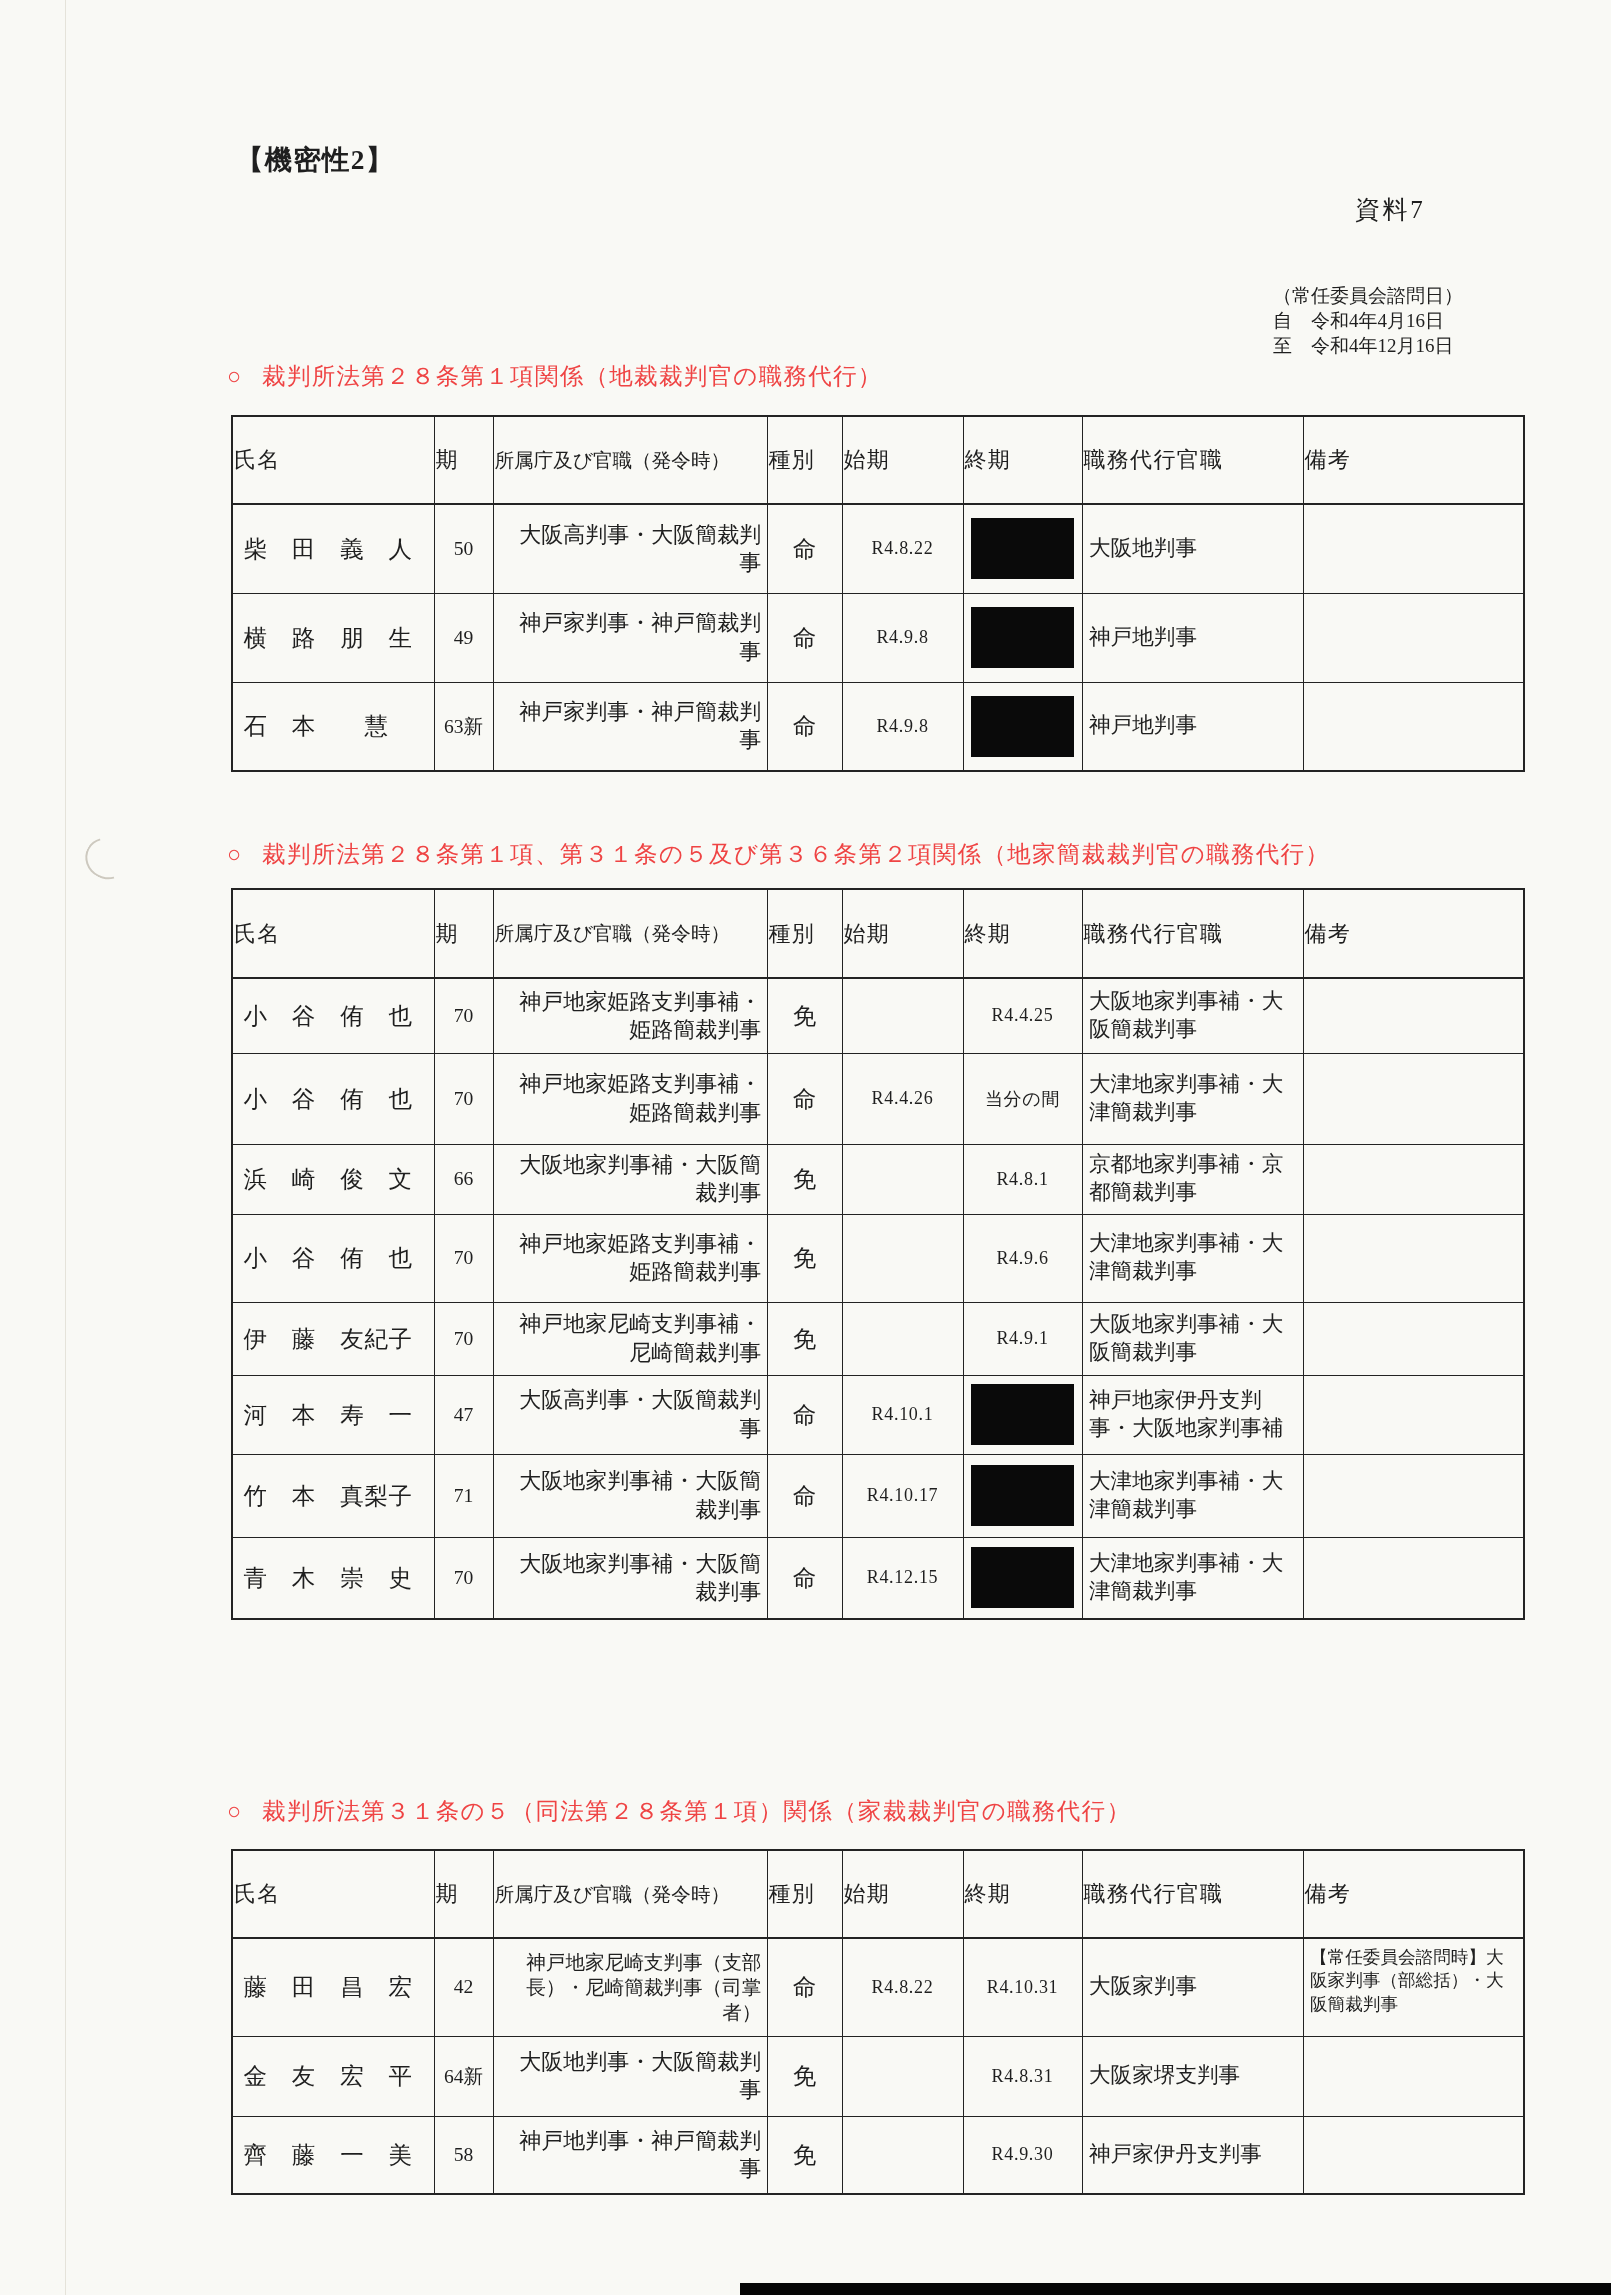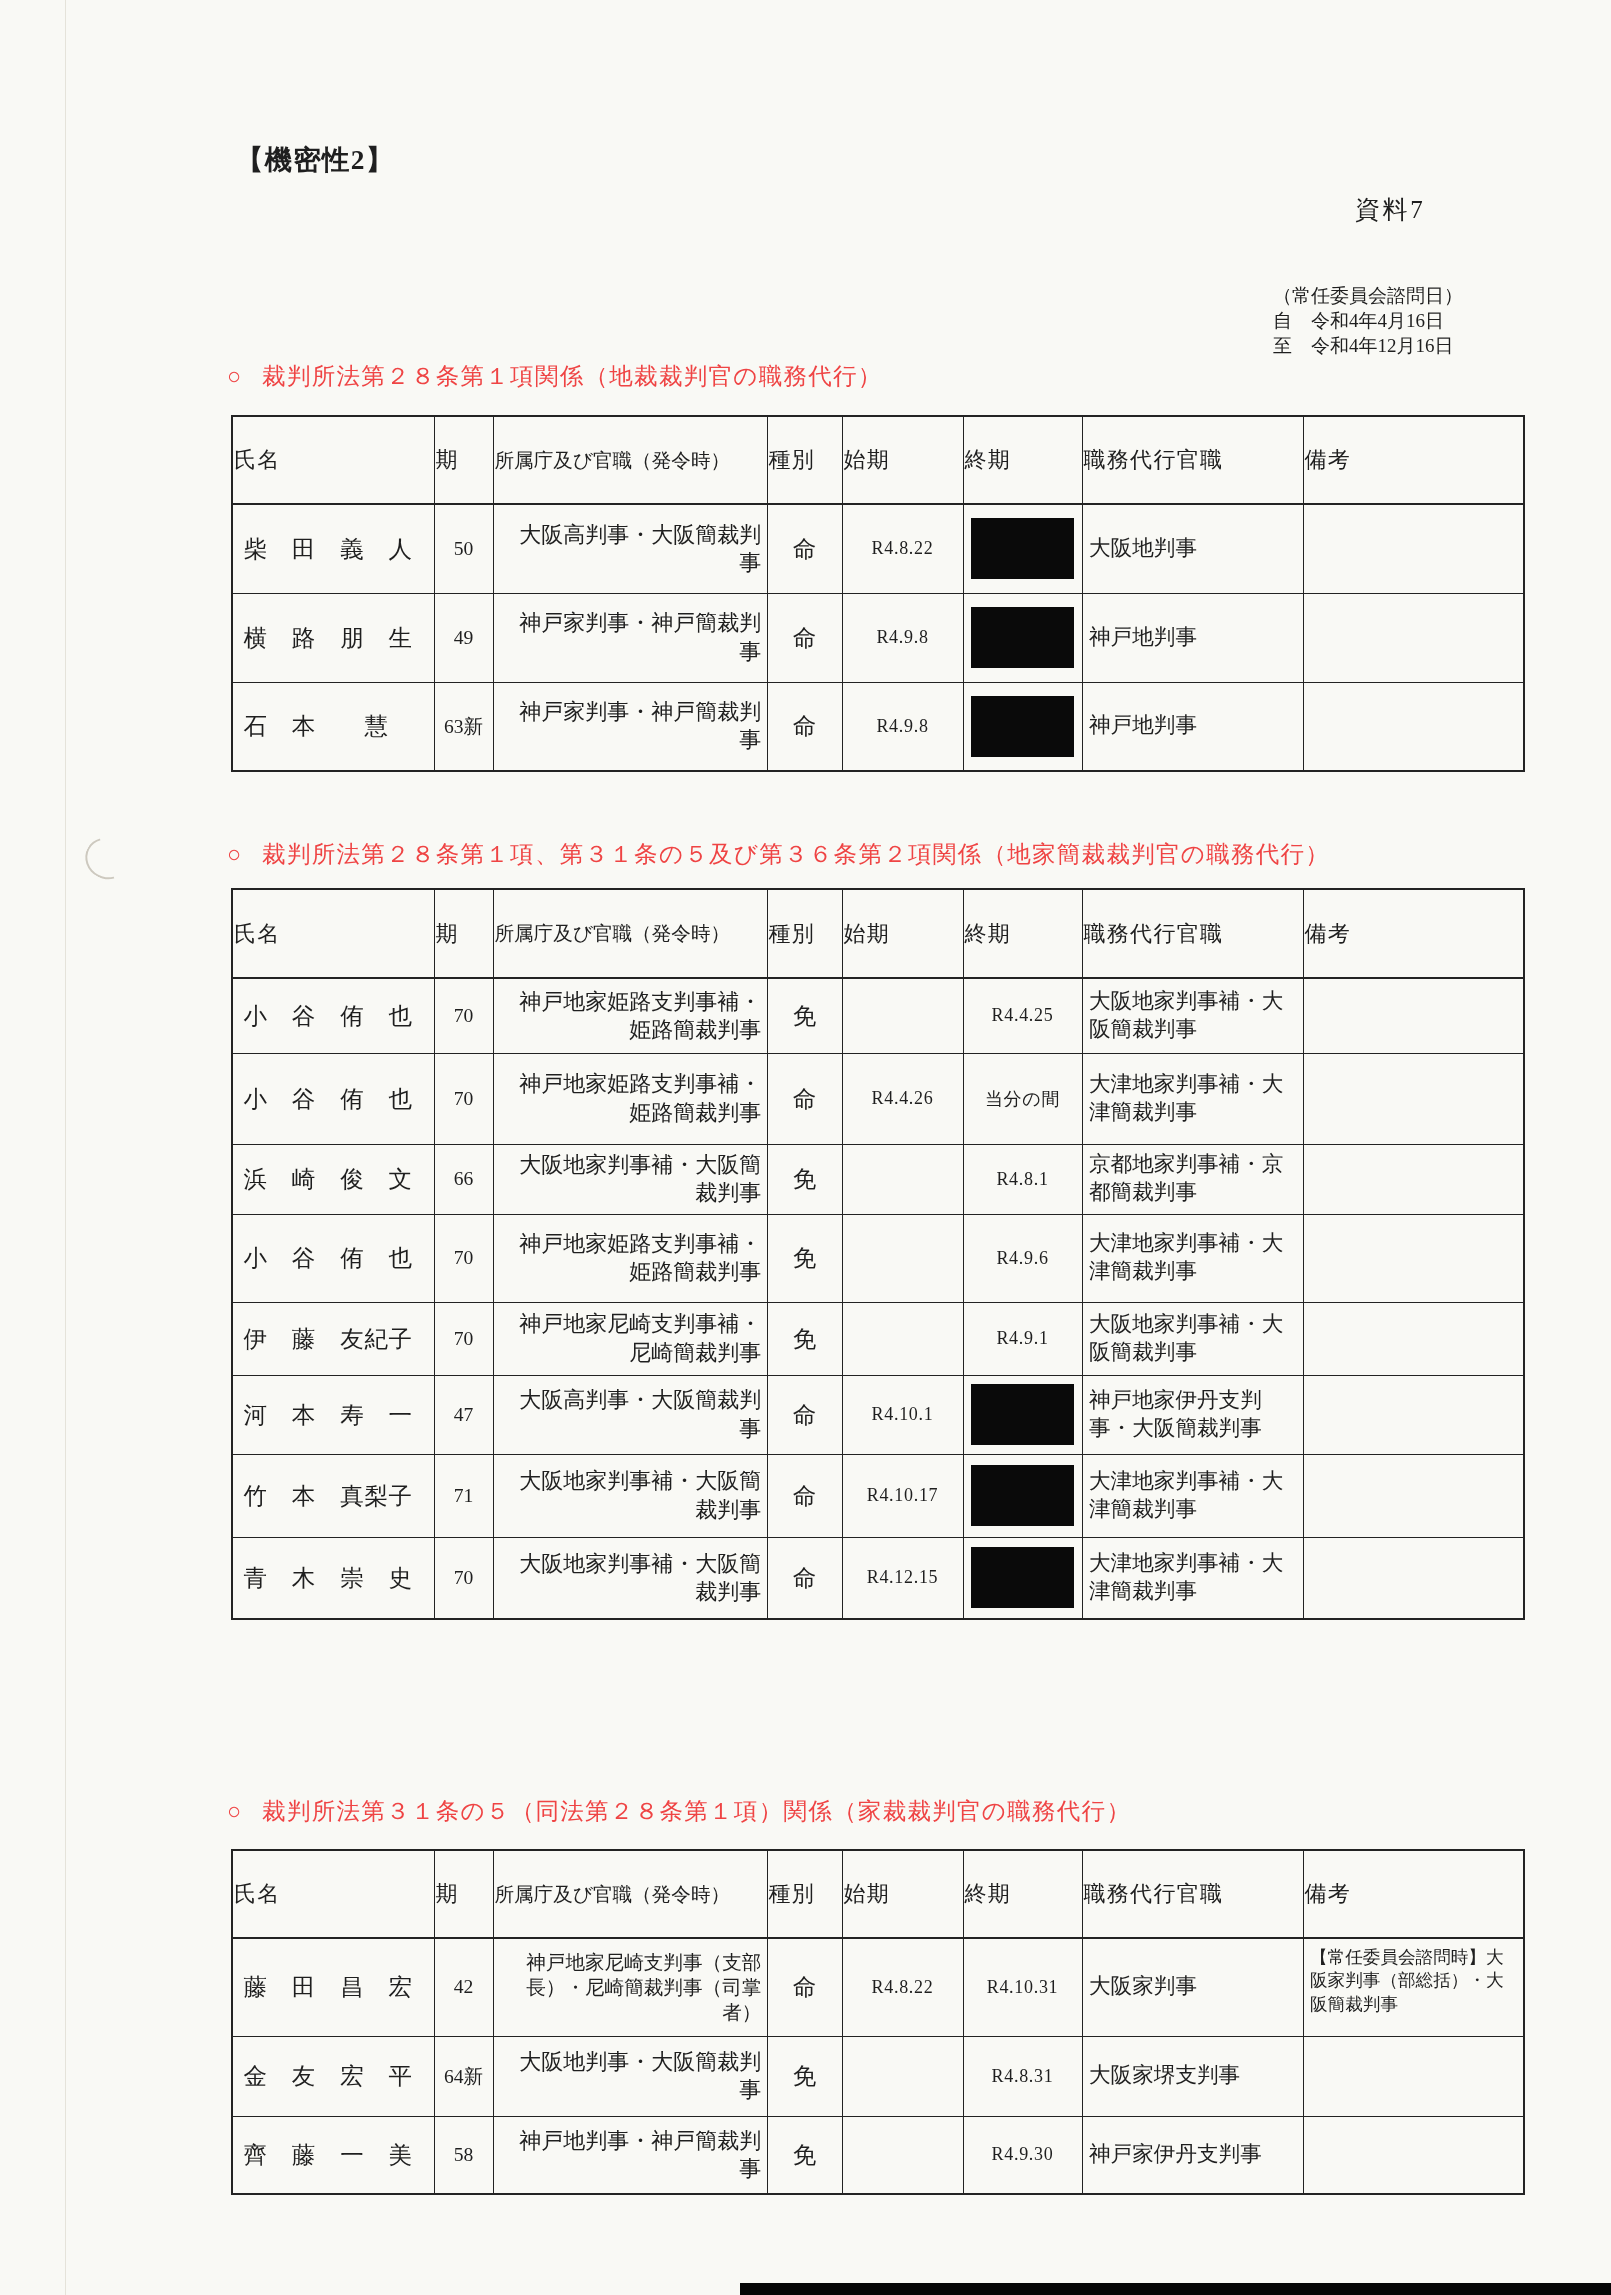--- a/index.html
+++ b/index.html
@@ -183,21 +183,21 @@
     </tr>
     <tr style="height:79px">
       <td class="c-name">河　本　寿　一</td>
       <td class="c-term">47</td>
       <td class="c-pos">大阪高判事・大阪簡裁判事</td>
       <td class="c-type">命</td>
       <td class="c-date">R4.10.1</td>
       <td class="c-date">
             <div class="redact"></div>
           </td>
-      <td class="c-act">神戸地家伊丹支判事・大阪簡裁判事</td>
+      <td class="c-act">神戸地家伊丹支判事・大阪地家判事補</td>
       <td class="c-rem"></td>
     </tr>
     <tr style="height:83px">
       <td class="c-name">竹　本　真梨子</td>
       <td class="c-term">71</td>
       <td class="c-pos">大阪地家判事補・大阪簡裁判事</td>
       <td class="c-type">命</td>
       <td class="c-date">R4.10.17</td>
       <td class="c-date">
             <div class="redact"></div>

